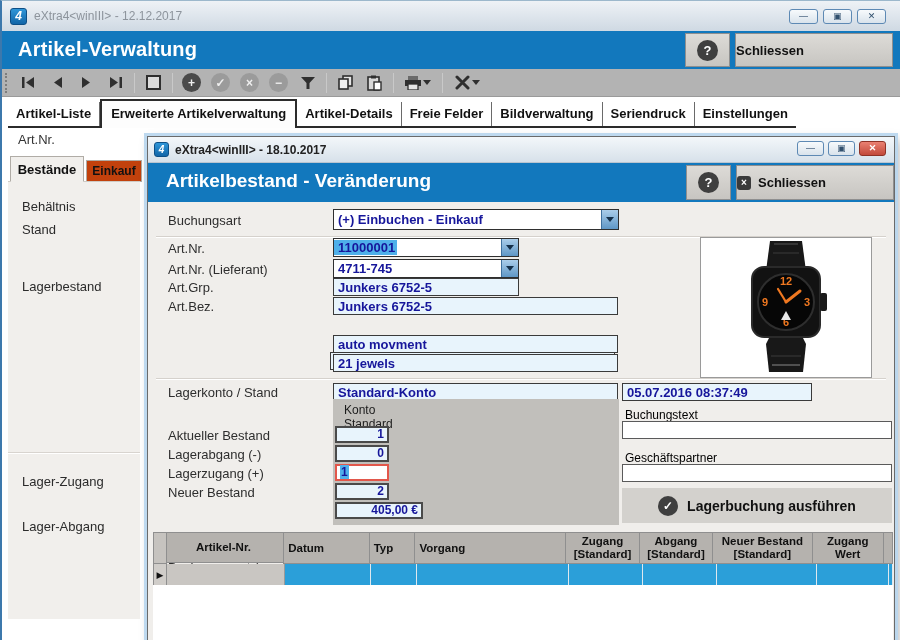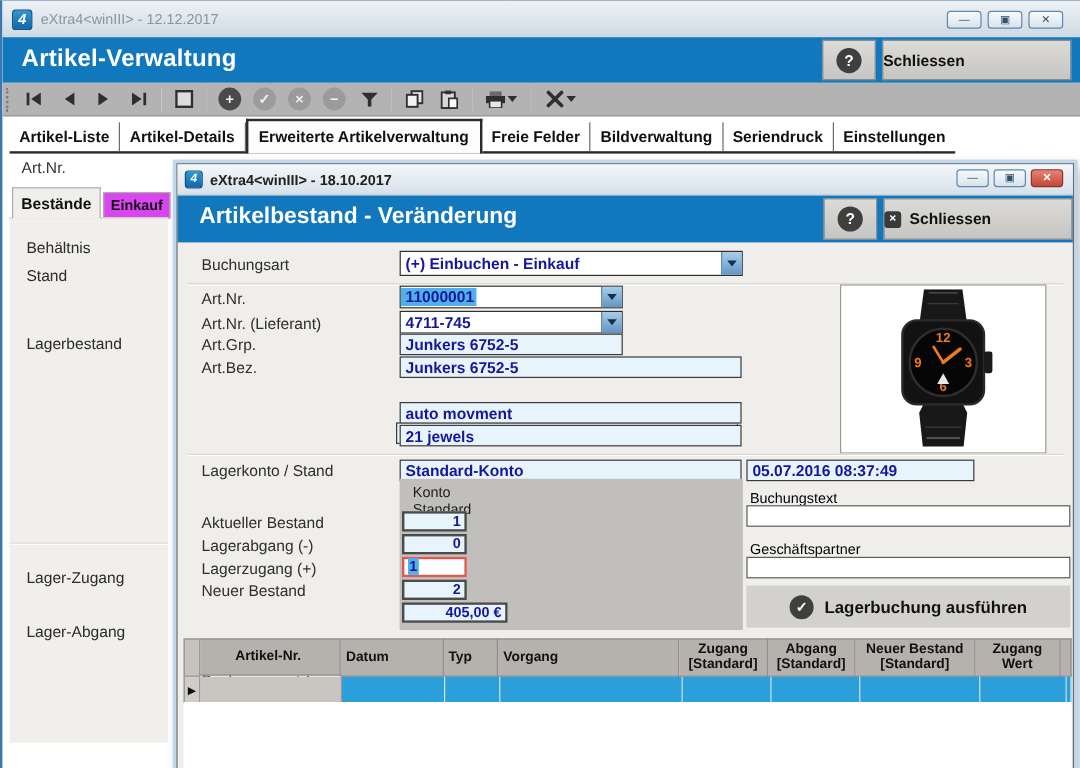--- a/index.html
+++ b/index.html
@@ -52,21 +52,21 @@
   .tab{font-weight:bold;font-size:13px;color:#111;padding:4px 8px 5px 8px;border-right:1px solid #6a6a6a;}
   .tab:last-child{border-right:none;}
   .tab.active{border:2px solid #2b2b2b;border-bottom:none;margin-bottom:-2px;background:#fdfdfd;
     padding:5px 9px 7px 9px;border-right:2px solid #2b2b2b;}
 
   
   .side-artnr{position:absolute;left:16px;top:131px;font-size:13px;color:#333;}
   .side-tab{position:absolute;font-weight:bold;font-size:13px;color:#111;display:flex;align-items:center;
     justify-content:center;border:1px solid #b0aca6;}
   .side-tab.active{left:8px;top:155px;width:74px;height:26px;background:#f1efec;border-bottom-color:#f1efec;z-index:2;}
-  .side-tab.plain{left:84px;top:159px;width:56px;height:22px;background:#d946ef;font-size:12px;}
+  .side-tab.plain{left:84px;top:159px;width:56px;height:22px;background:#c2410c;font-size:12px;}
   .side-panel{position:absolute;left:6px;top:180px;width:132px;height:438px;background:#f1efec;
     border-top:1px solid #cfcbc5;z-index:1;}
   .side-item{position:absolute;left:14px;font-size:13px;color:#2b2b2b;}
   .side-groove{position:absolute;left:0;width:132px;height:2px;background:#fff;border-top:1px solid #d8d4cf;}
 
   
   .dialog{position:absolute;left:145px;top:135px;width:748px;height:522px;background:#f0eeeb;
     border:1px solid #6a6a6a;box-shadow:0 0 0 3px rgba(186,215,238,.95), 3px 4px 10px rgba(0,0,0,.35);}
   .d-titlebar{position:absolute;left:0;top:0;width:100%;height:26px;
     background:linear-gradient(#f3f7fa,#d7e1ea);display:flex;align-items:center;padding-left:6px;
@@ -224,22 +224,22 @@
     <span class="tbi" style="width:36px;">
       <svg width="15" height="15">
           <path d="M2 13 L13 2 M2 2 L13 13" stroke="#2f2f2f" stroke-width="3" stroke-linecap="round" fill="none"></path>
         </svg>
       <i class="caret"></i>
     </span>
   </div>
 
   <div class="tabrow">
     <span class="tab">Artikel-Liste</span>
+    <span class="tab active">Erweiterte Artikelverwaltung</span>
     <span class="tab">Artikel-Details</span>
-    <span class="tab active">Erweiterte Artikelverwaltung</span>
     <span class="tab">Freie Felder</span>
     <span class="tab">Bildverwaltung</span>
     <span class="tab">Seriendruck</span>
     <span class="tab">Einstellungen</span>
   </div>
 
   <span class="side-artnr">Art.Nr.</span>
   <span class="side-tab active">Bestände</span>
   <span class="side-tab plain">Einkauf</span>
   <div class="side-panel">

